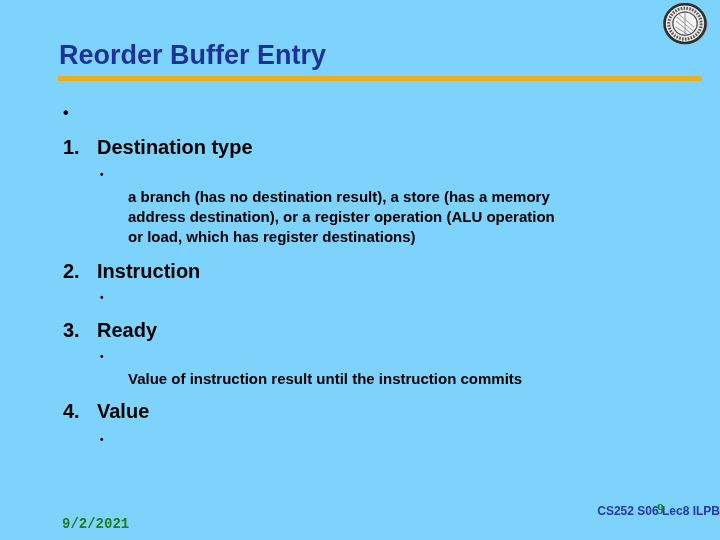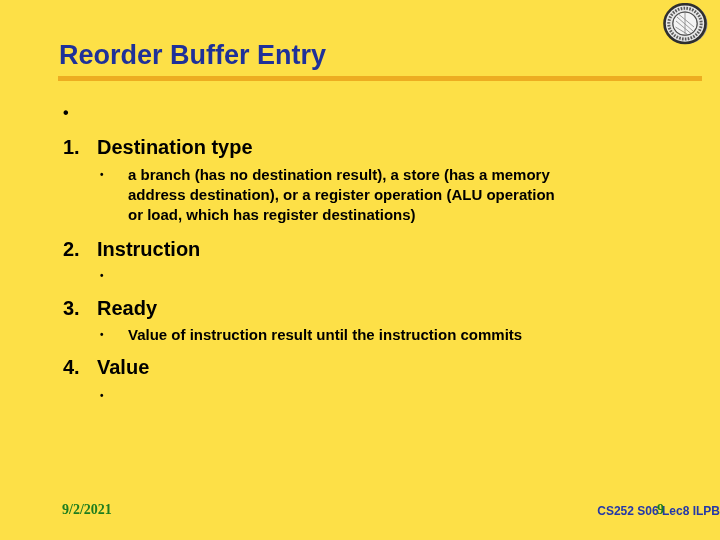--- a/index.html
+++ b/index.html
@@ -1,19 +1,19 @@
 <!DOCTYPE html>
 <html><head>
 <meta charset="utf-8">
 <style>
   html, body { margin:0; padding:0; background:#ffffff; }
   .slide {
     position: relative;
     width: 720px; height: 540px;
-    background: #fde047;
+    background: #7dd3fc;
     font-family: "Liberation Sans", sans-serif;
     overflow: hidden;
   }
 
   
   .seal { position:absolute; top:3px; right:11px; width:47px; height:42px; }
 
   
   .title {
     position:absolute; top:40px; left:59px; margin:0;
@@ -29,36 +29,36 @@
   .content { position:absolute; top:96px; left:0; right:0; color:#000; }
   .row { display:flex; align-items:flex-start; }
 
   .row-l1 { font-size:18px; line-height:24px; font-weight:bold; }
   .row-head { font-size:20px; line-height:26px; font-weight:bold; }
   .gut1 { flex:none; margin-left:63px; width:34px; }
   .b1 { font-size:16px; }
 
   .row-l2 { font-size:15px; line-height:20px; font-weight:bold; }
   .gut2 { flex:none; margin-left:100px; width:28px; font-size:10px; line-height:20px; }
-  .detail { white-space:pre-line; }
+  .detail { white-space:pre-line;margin-top:22px; }
 
   .mt-intro { margin-top:5px; }
   .mt-h1 { margin-top:9px; }
   .mt-sub { margin-top:5px; }
   .mt-h2 { margin-top:11px; }
   .mt-sub2 { margin-top:4px; }
   .mt-h3 { margin-top:9px; }
   .mt-h4 { margin-top:9px; }
   .mt-sub4 { margin-top:6px; }
 
   
   .footer { position:absolute; top:502px; left:0; width:100%; height:20px; }
   .footer-date {
-    position:absolute; left:62px; top:0;
-    font-family:Liberation Serif, serif; font-weight:bold;
+    position:absolute; left:62px; top:14px;
+    font-family:Liberation Mono, monospace; font-weight:bold;
     font-size:14px; color:#1E7D1E;
   }
   .footer-course {
     display:block; text-align:right;
     font-size:12px; font-weight:bold; color:#2438A8; padding-top:2px;
   }
   .footer-page {
     position:absolute; right:56px; top:0;
     font-family:"Liberation Serif", serif; font-weight:bold;
     font-size:14px; color:#1E7D1E;

